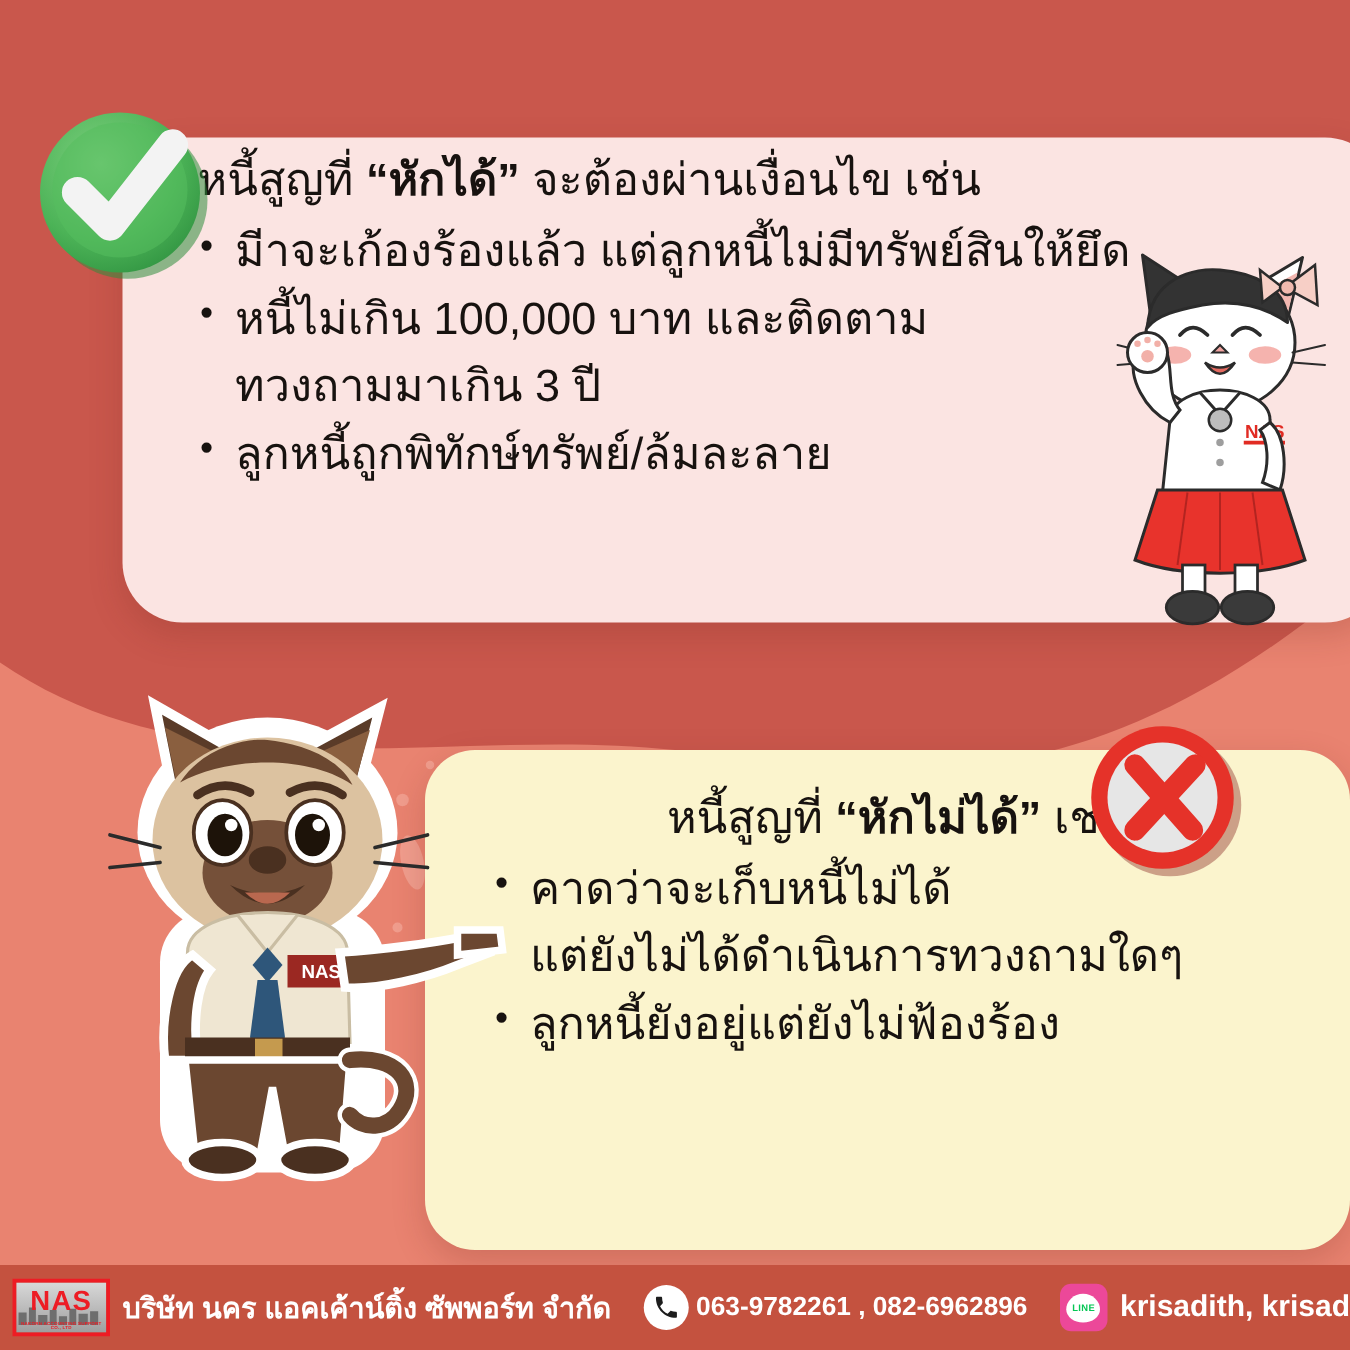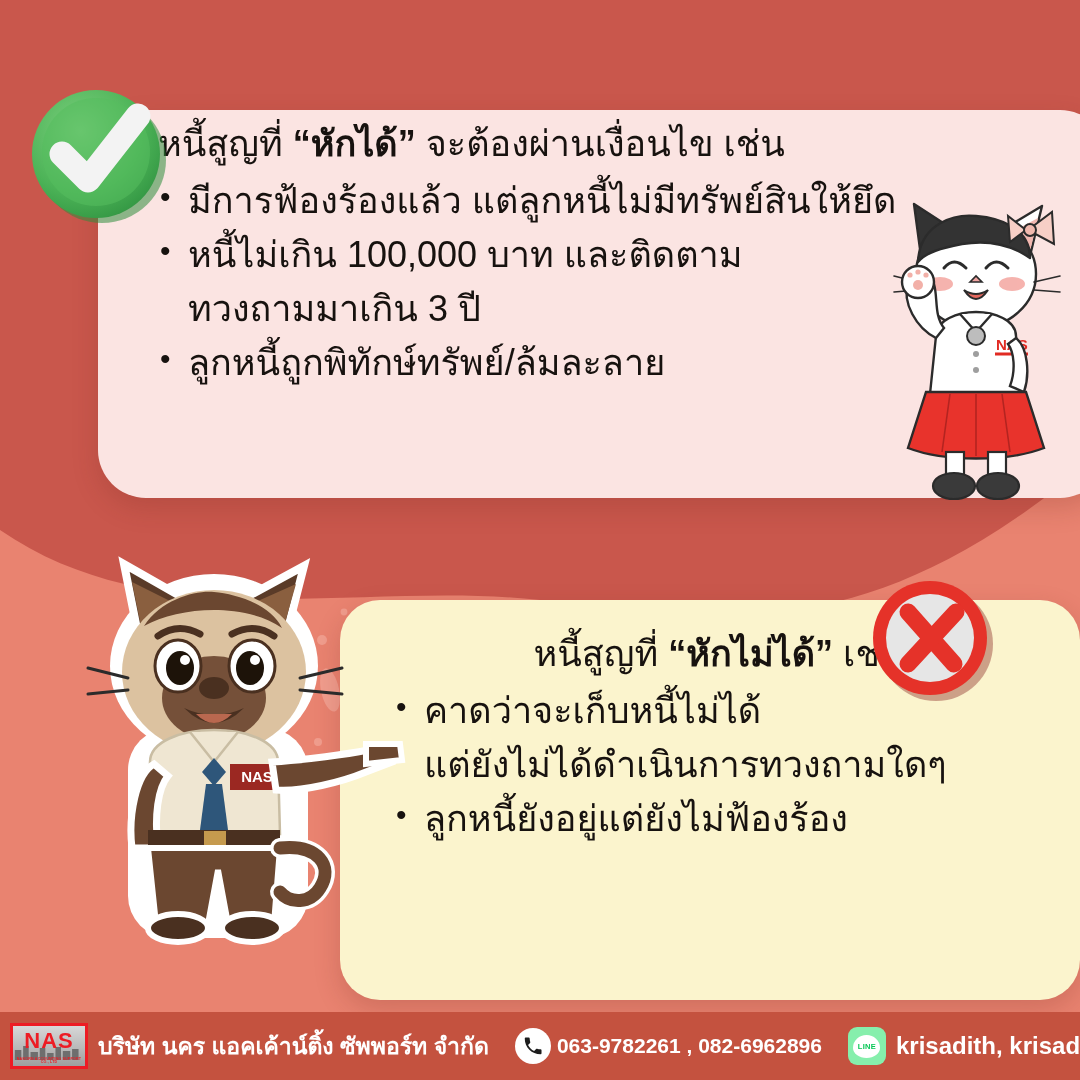--- a/index.html
+++ b/index.html
@@ -92,21 +92,21 @@
   #nas-logo .skyline { position:absolute; left:0; bottom:6px; width:100%; height:16px; }
   .f-text { color:#fff; font-size:23px; font-weight:700; white-space:nowrap; }
   .f-phone { color:#fff; font-size:21px; font-weight:700; white-space:nowrap; margin-left:6px;}
   .f-line-id { color:#fff; font-size:24px; font-weight:700; white-space:nowrap; margin-left:10px;}
   #phone-icon {
     width:36px; height:36px; border-radius:50%; background:#fff;
     flex:none; margin-left:26px; display:flex;
     align-items:center; justify-content:center;
   }
   #line-icon {
-    width:38px; height:38px; border-radius:9px; background:#86efac;
+    width:38px; height:38px; border-radius:9px; background:#ec4899;
     flex:none; margin-left:26px; display:flex;
     align-items:center; justify-content:center;
   }
   #line-icon .bub {
     width:27px; height:23px; background:#fff; border-radius:50% 50% 50% 50%/55% 55% 45% 45%;
     display:flex; align-items:center; justify-content:center;
     font-size:7.5px; font-weight:700; color:#06c755; letter-spacing:.3px;
   }
 </style>
 </head>
@@ -138,21 +138,21 @@
       <circle cx="1044" cy="706" r="4.4"></circle>
       <circle cx="1020" cy="902" r="3.6"></circle>
     </g>
   </svg>
 </div>
 
 <div class="card" id="card-top">
   <div class="txt-top">
     <div class="head"><span>หนี้สูญที่ </span><b>“หักได้”</b><span> จะต้องผ่านเงื่อนไข เช่น</span></div>
     <ul>
-      <li>มีการฟ้องร้องแล้ว แต่ลูกหนี้ไม่มีทรัพย์สินให้ยึด</li>
+      <li>มีาจะเก้องร้องแล้ว แต่ลูกหนี้ไม่มีทรัพย์สินให้ยึด</li>
       <li>หนี้ไม่เกิน 100,000 บาท และติดตาม</li>
       <li class="cont">ทวงถามมาเกิน 3 ปี</li>
       <li>ลูกหนี้ถูกพิทักษ์ทรัพย์/ล้มละลาย</li>
     </ul>
   </div>
 </div>
 
 <svg class="badge" id="badge-check" viewBox="0 0 152 152">
   <defs>
     <radialGradient id="gch" cx="38%" cy="32%" r="78%">

